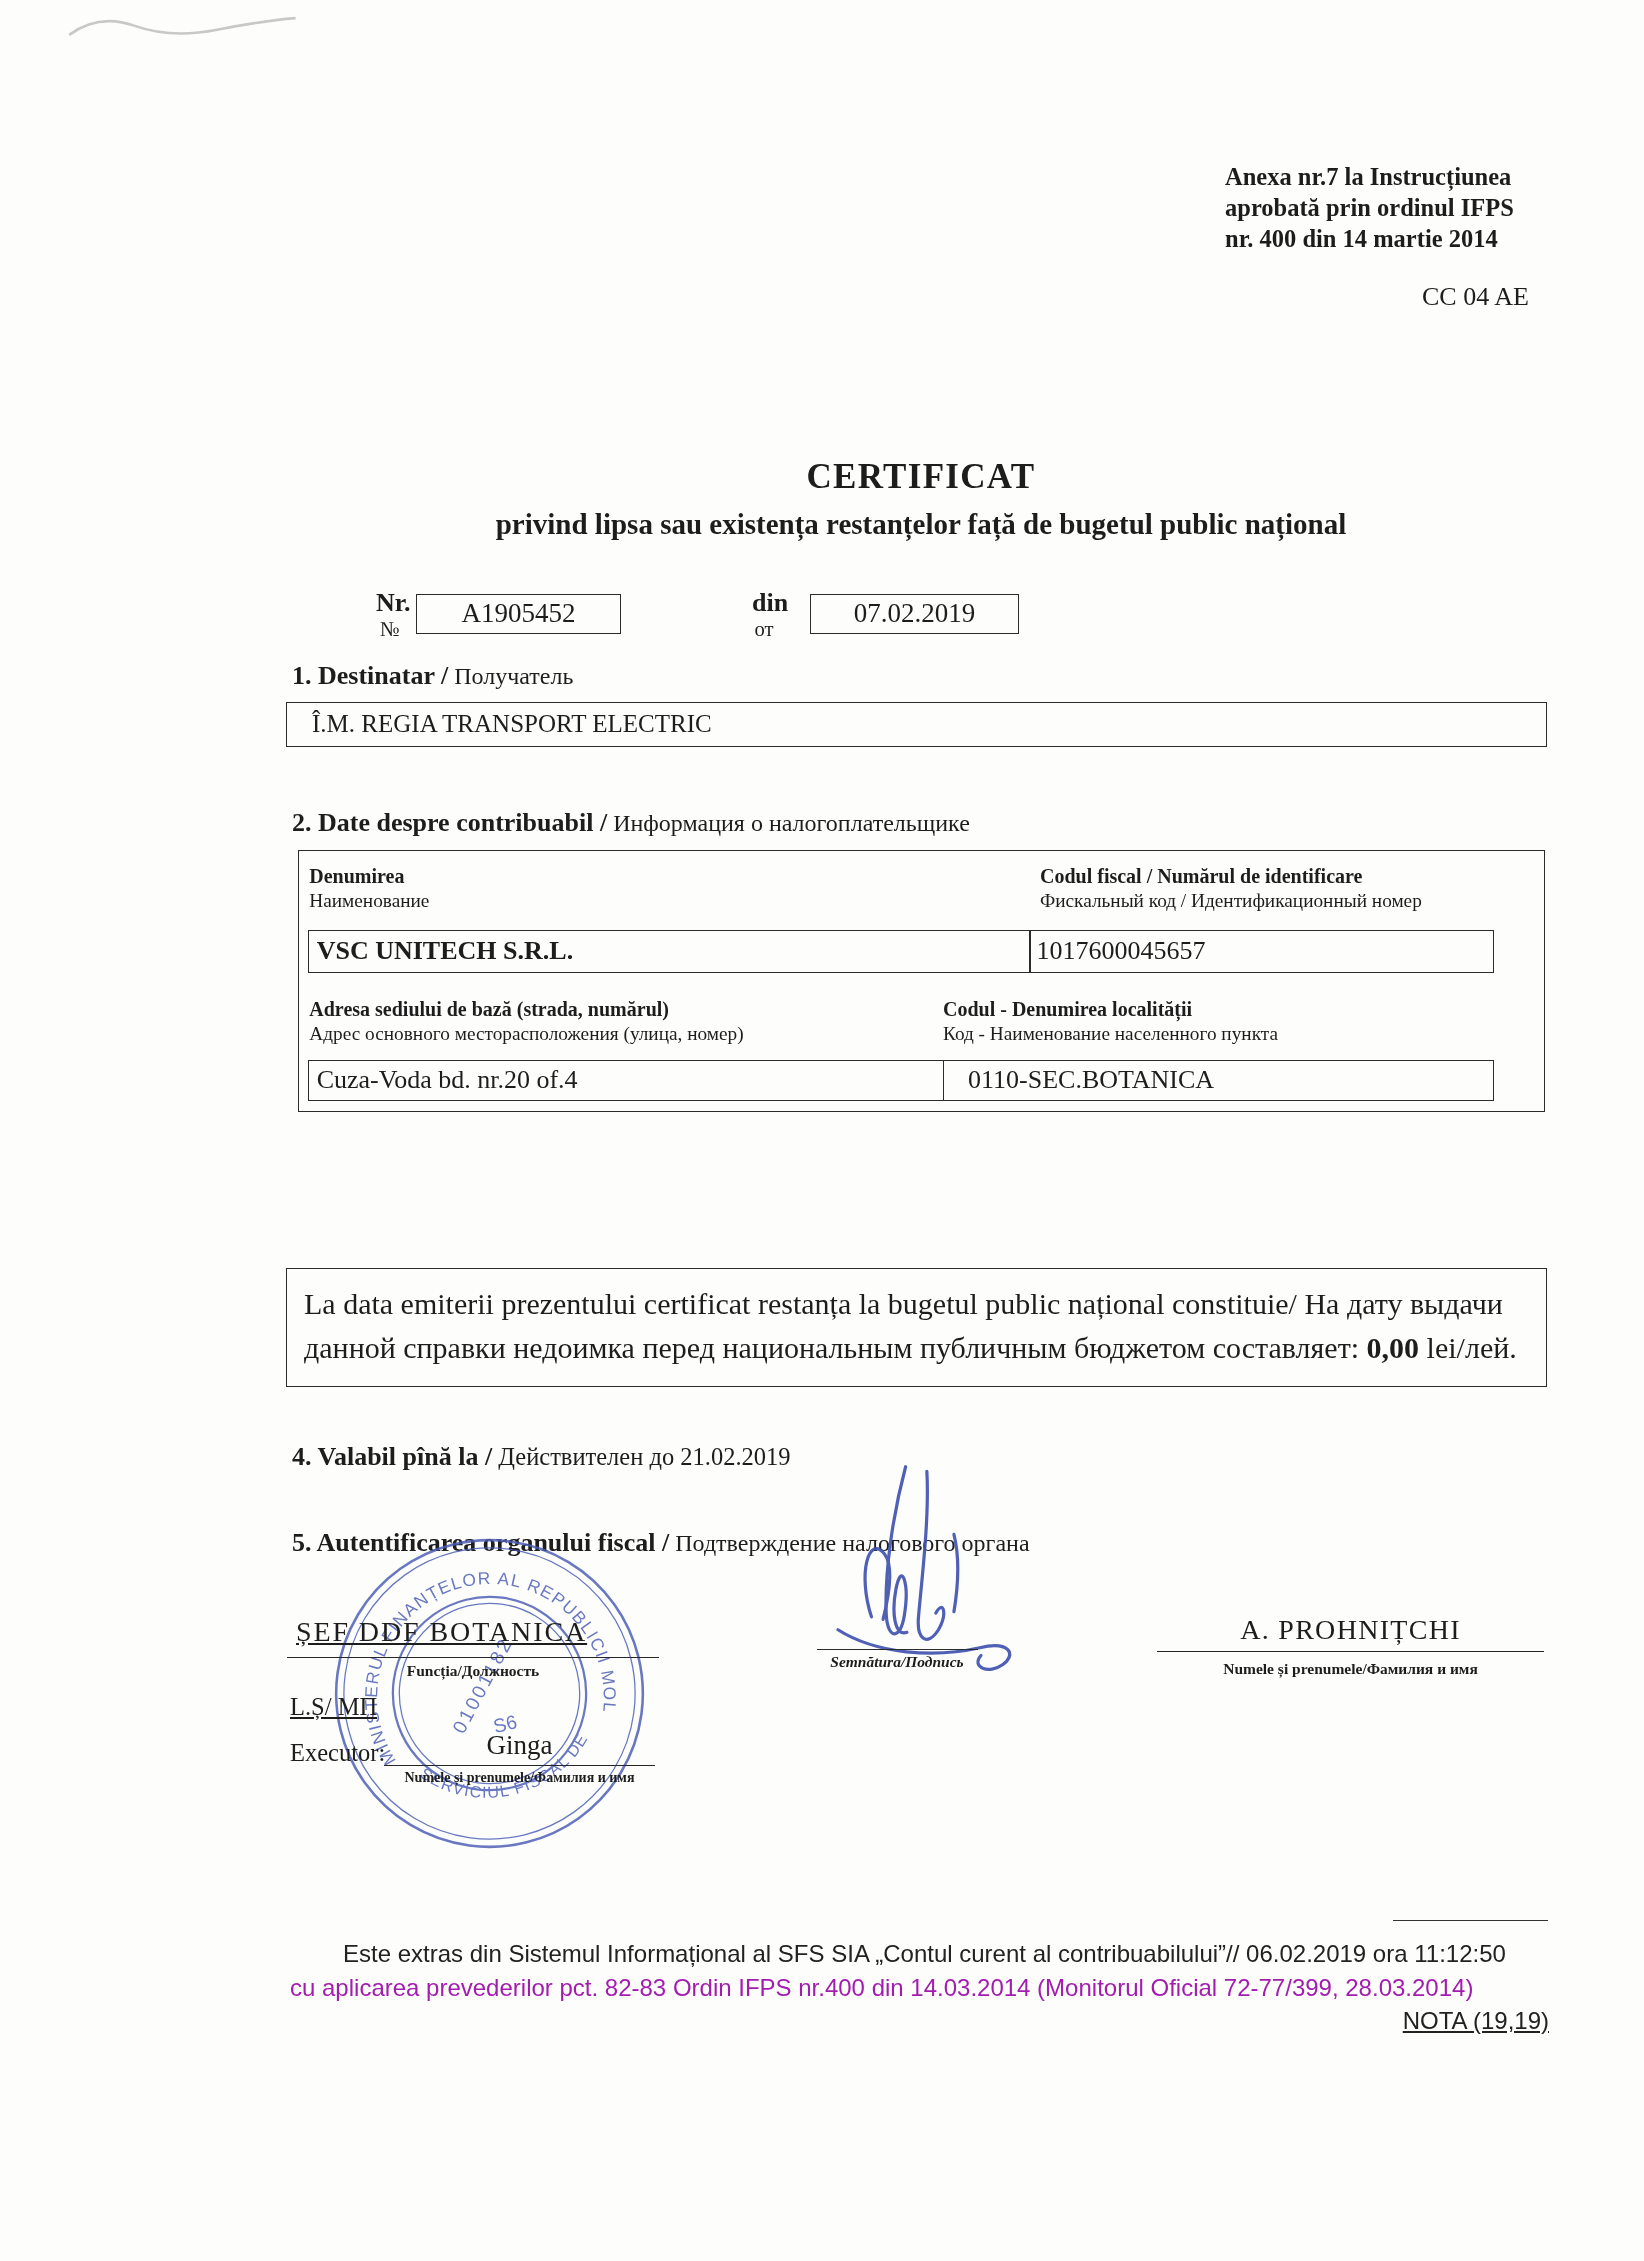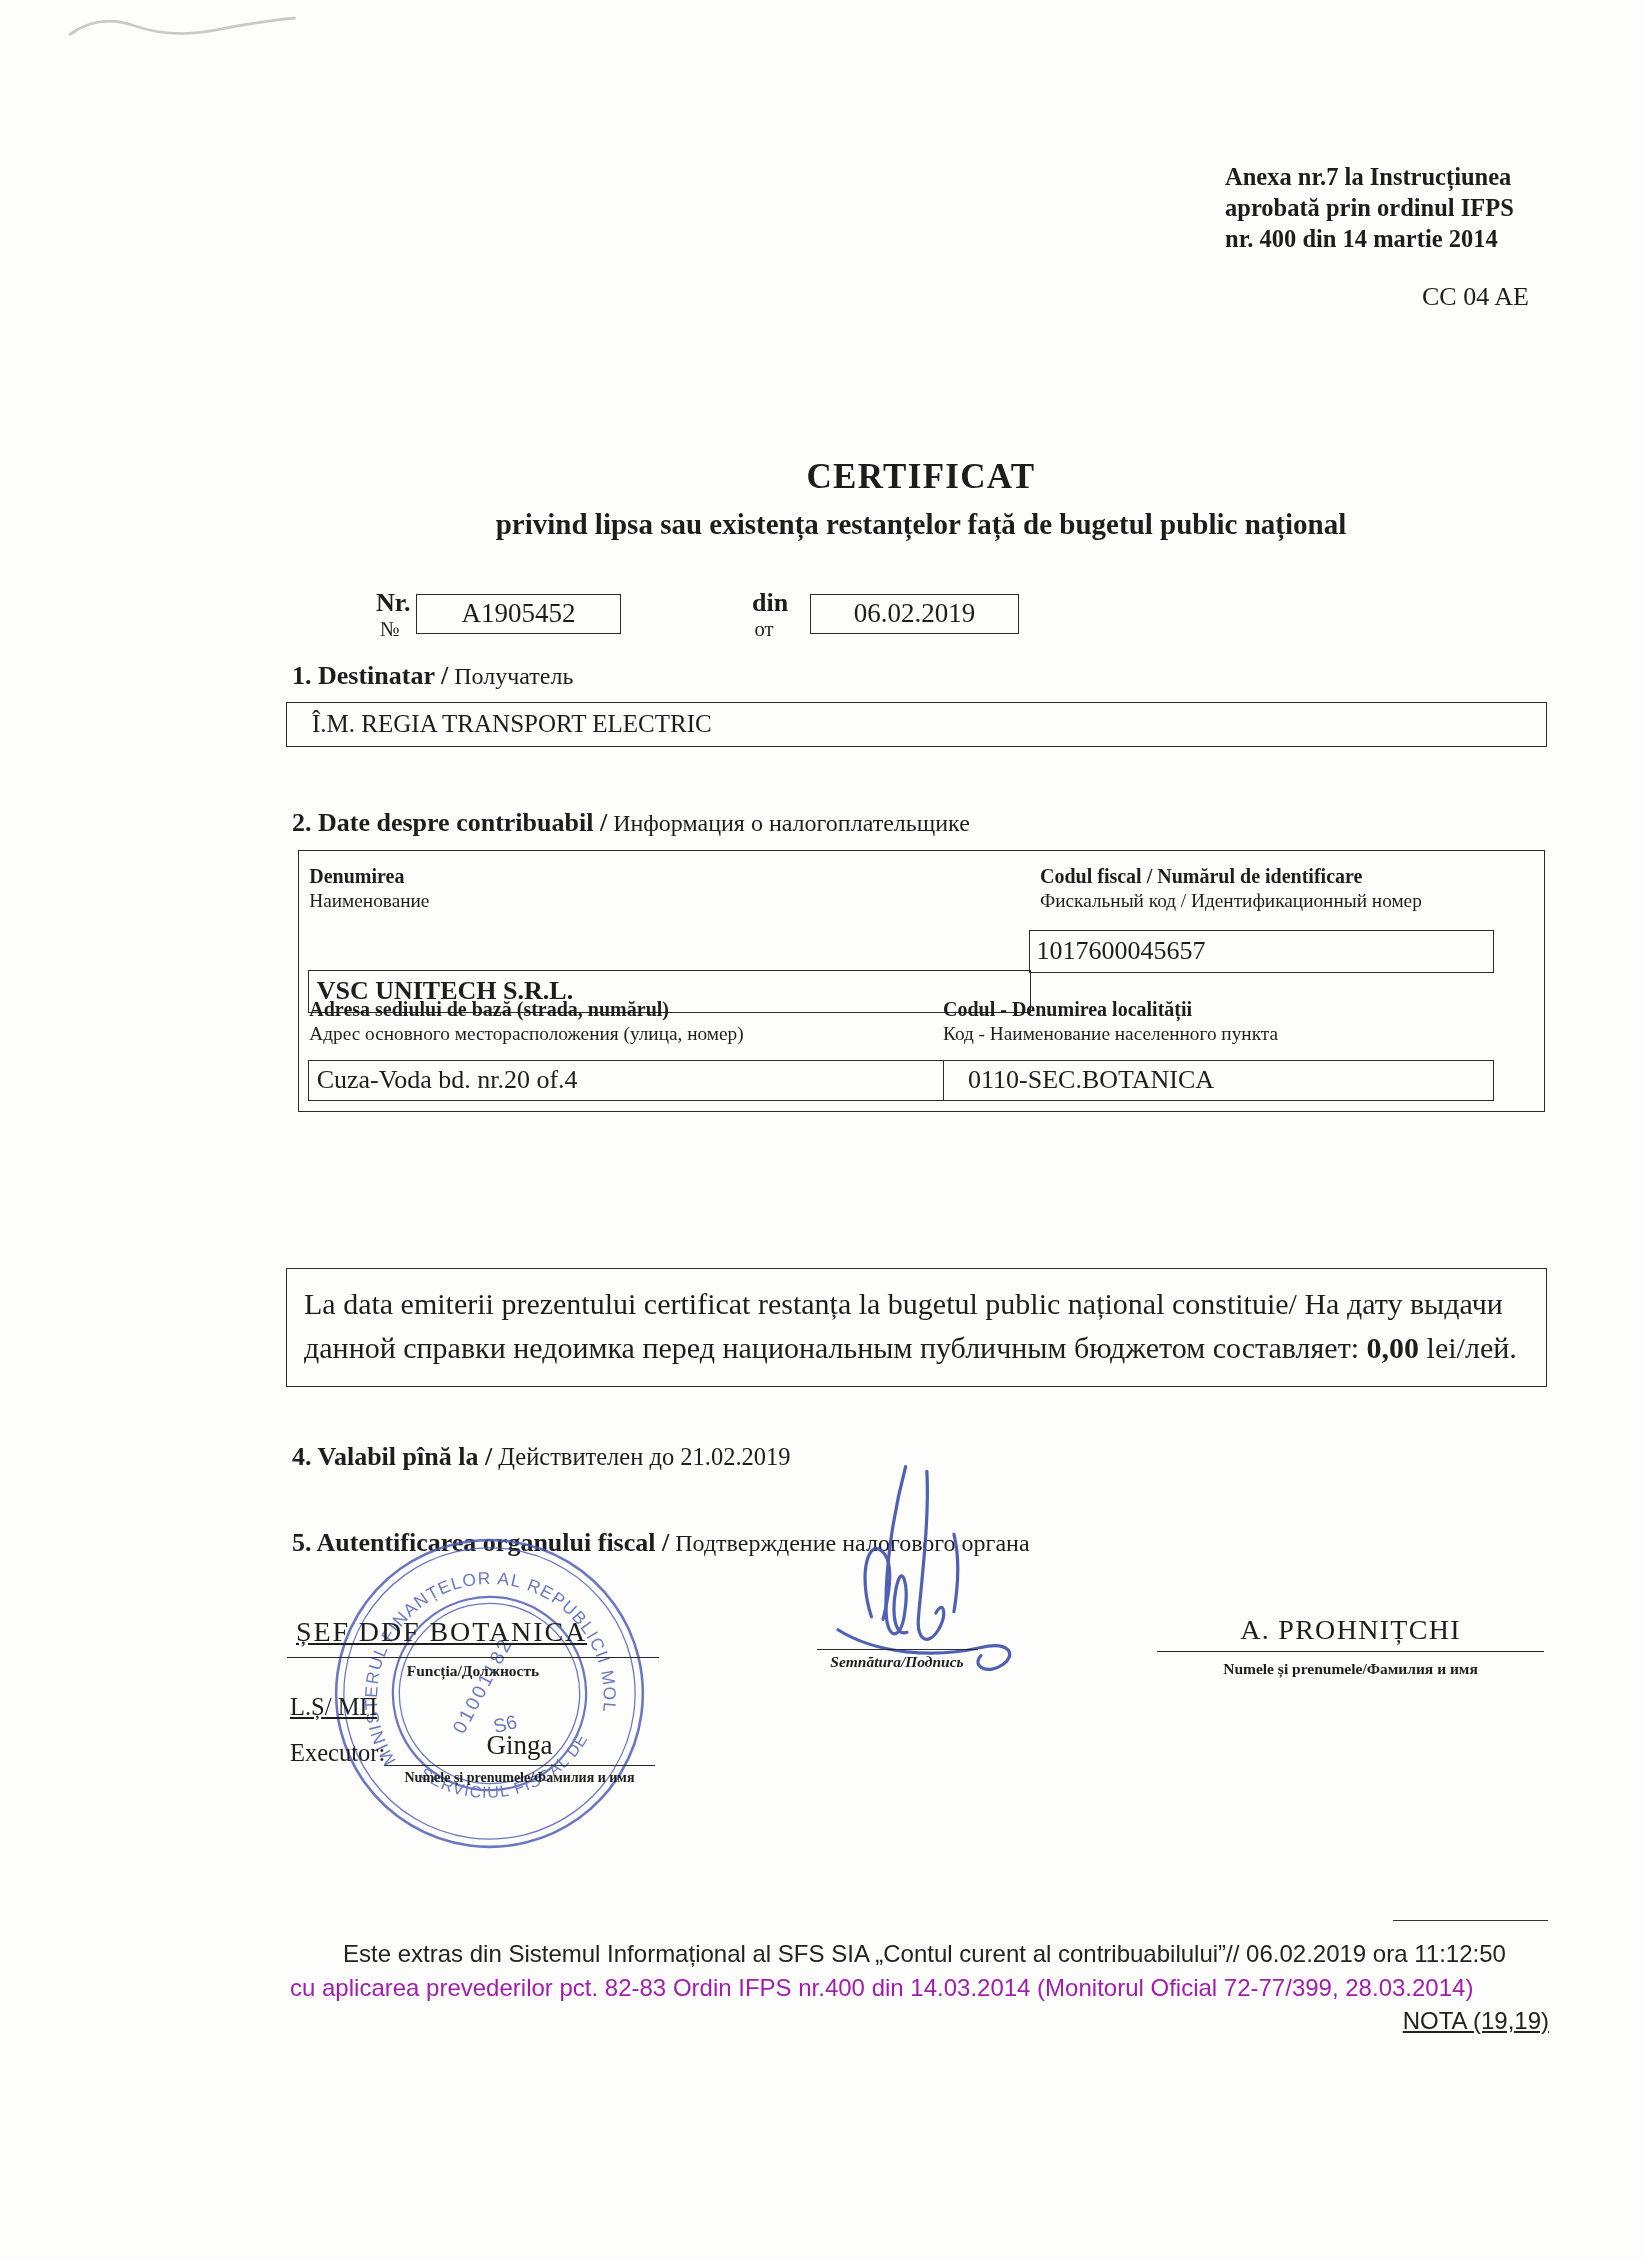--- a/index.html
+++ b/index.html
@@ -50,21 +50,21 @@
     <div style="font-size:20.6px;margin-left:3.9px;">№</div>
   </div>
   <div class="abs box center" style="left:416px;top:594px;width:205px;height:40px;line-height:37px;font-size:27px;">
     <span>A1905452</span>
   </div>
   <div class="abs" style="left:752px;top:588px;">
     <div class="b" style="font-size:26px;">din</div>
     <div style="font-size:20.6px;margin-left:2.6px;">от</div>
   </div>
   <div class="abs box center" style="left:810px;top:594px;width:209px;height:40px;line-height:37px;font-size:27px;">
-    <span>06.02.2019</span>
+    <span>07.02.2019</span>
   </div>
 
   <div class="abs" style="left:292px;top:661px;">
     <span class="heading-ro">1. Destinatar /</span><span class="heading-ru"> Получатель</span>
   </div>
   <div class="abs box" style="left:286px;top:702px;width:1261px;height:45px;line-height:41px;padding-left:25px;font-size:25px;">
     <span>Î.M. REGIA TRANSPORT ELECTRIC</span>
   </div>
 
   <div class="abs" style="left:292px;top:808px;">
@@ -74,21 +74,21 @@
   <div class="abs box" style="left:298px;top:850px;width:1247px;height:262px;">
     <div class="abs" style="left:10.3px;top:13px;">
       <div class="tbl-label-ro">Denumirea</div>
       <div class="tbl-label-ru">Наименование</div>
     </div>
     <div class="abs" style="left:741px;top:13px;">
       <div class="tbl-label-ro">Codul fiscal / Numărul de identificare</div>
       <div class="tbl-label-ru">Фискальный код / Идентификационный номер</div>
     </div>
 
-    <div class="abs box" style="left:9px;top:79px;width:723px;height:43px;line-height:39px;padding-left:7.7px;margin-top:40px;">
+    <div class="abs box" style="left:9px;top:79px;width:723px;height:43px;line-height:39px;padding-left:7.7px;">
       <span class="b value-40">VSC UNITECH S.R.L.</span>
     </div>
     <div class="abs box" style="left:730px;top:79px;width:465px;height:43px;line-height:39px;padding-left:6.4px;">
       <span class="value-40">1017600045657</span>
     </div>
 
     <div class="abs" style="left:10.3px;top:146px;">
       <div class="tbl-label-ro">Adresa sediului de bază (strada, numărul)</div>
       <div class="tbl-label-ru">Адрес основного месторасположения  (улица, номер)</div>
     </div>

